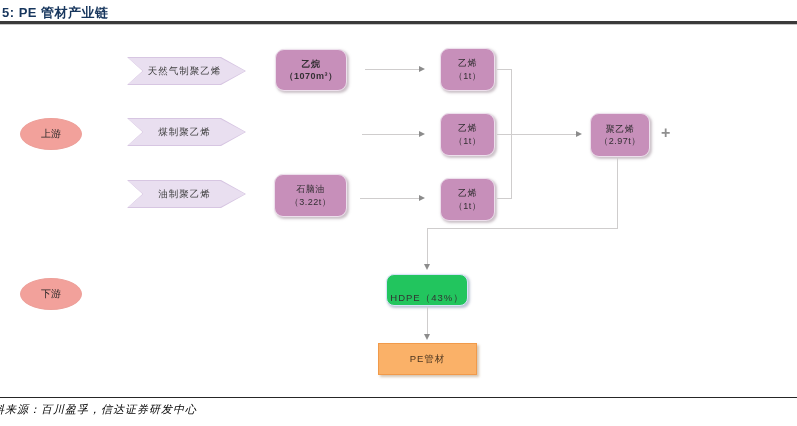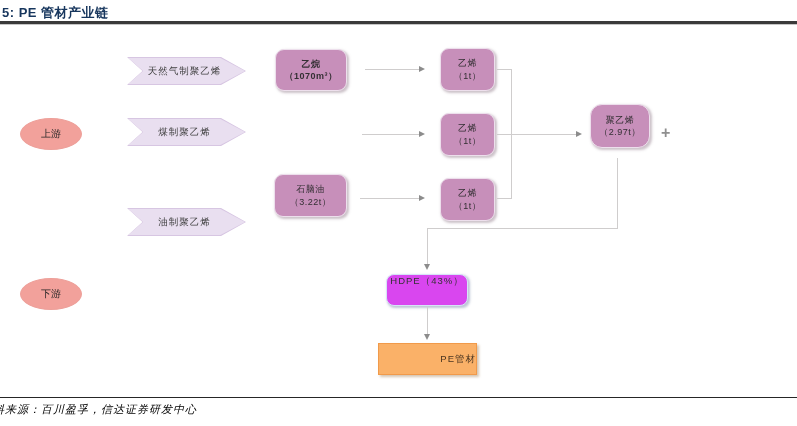--- a/index.html
+++ b/index.html
@@ -22,26 +22,26 @@
   .banner-inner{position:absolute;left:1px;top:1px;right:1px;bottom:1px;background:#E9DFF0;
           clip-path:polygon(0% 0%,79% 0%,100% 50%,79% 100%,0% 100%,13% 50%);
           display:flex;align-items:center;justify-content:center;padding-left:8px;padding-right:12px;}
   .banner-inner span{font-size:9.5px;color:#3F3F3F;letter-spacing:1px;white-space:nowrap;}
   
   .pbox{background:#C78FBA;border:1.5px solid #EDDFEC;border-radius:9px;
         box-shadow:1.5px 1.5px 2.5px rgba(110,80,100,.35);
         display:flex;flex-direction:column;align-items:center;justify-content:center;
         font-size:9px;color:#332F33;line-height:1.35;text-align:center;letter-spacing:.5px;}
   
-  .hdpe{background:#d946ef;border:1.5px solid #D6E4F7;border-radius:8px;
+  .hdpe{background:#22c55e;border:1.5px solid #D6E4F7;border-radius:8px;
         box-shadow:1.5px 1.5px 2.5px rgba(90,110,150,.4);
-        display:flex;align-items:flex-start;justify-content:center;font-size:9.5px;color:#333;letter-spacing:1px;}
+        display:flex;align-items:flex-end;justify-content:center;font-size:9.5px;color:#333;letter-spacing:1px;}
   .pepipe{background:#FAB168;border:1.5px solid #F19A4A;border-radius:0;
         box-shadow:1.5px 1.5px 2.5px rgba(150,110,60,.4);
-        display:flex;align-items:center;justify-content:flex-end;font-size:9.5px;color:#4A3520;letter-spacing:1px;}
+        display:flex;align-items:center;justify-content:center;font-size:9.5px;color:#4A3520;letter-spacing:1px;}
   
   .hline{height:1px;background:#CFCDCD;}
   .vline{width:1px;background:#CFCDCD;}
   .ah-right{width:0;height:0;border-top:3.5px solid transparent;border-bottom:3.5px solid transparent;border-left:6.5px solid #8C8C8C;}
   .ah-down{width:0;height:0;border-left:3.5px solid transparent;border-right:3.5px solid transparent;border-top:6.5px solid #8C8C8C;}
   .plus{font-size:16px;font-weight:bold;color:#8F8F8F;}
   
   .footer-rule{left:0;top:397px;width:797px;height:1px;background:#262626;}
   .footer-text{left:-7px;top:402px;font-size:11px;font-style:italic;color:#000;
         font-family:"DejaVu Serif","Liberation Serif",serif;white-space:nowrap;letter-spacing:1px;}
@@ -84,21 +84,21 @@
       <span>煤制聚乙烯</span>
     </div>
   </div>
   <div class="abs hline" style="left:362px;top:134px;width:57px;"></div>
   <div class="abs ah-right" style="left:419px;top:131px;"></div>
   <div class="abs pbox" style="left:440px;top:113px;width:53px;height:41px;">
     <span>乙烯</span>
     <span class="qty">（1t）</span>
   </div>
 
-  <div class="abs banner" style="left:127px;top:180px;margin-top:28px;">
+  <div class="abs banner" style="left:127px;top:180px;">
     <div class="banner-inner">
       <span>油制聚乙烯</span>
     </div>
   </div>
   <div class="abs pbox" style="left:274px;top:174px;width:71px;height:41px;">
     <span>石脑油</span>
     <span class="qty">（3.22t）</span>
   </div>
   <div class="abs hline" style="left:360px;top:198px;width:59px;"></div>
   <div class="abs ah-right" style="left:419px;top:195px;"></div>
@@ -107,21 +107,21 @@
     <span class="qty">（1t）</span>
   </div>
 
   <div class="abs hline" style="left:497px;top:69px;width:15px;"></div>
   <div class="abs hline" style="left:497px;top:134px;width:15px;"></div>
   <div class="abs hline" style="left:497px;top:198px;width:15px;"></div>
   <div class="abs vline" style="left:511px;top:69px;height:130px;"></div>
   <div class="abs hline" style="left:511px;top:134px;width:65px;"></div>
   <div class="abs ah-right" style="left:576px;top:131px;"></div>
 
-  <div class="abs pbox" style="left:590px;top:104px;width:58px;height:42px;border-radius:12px;">
+  <div class="abs pbox" style="left:590px;top:113px;width:58px;height:42px;">
     <span>聚乙烯</span>
     <span class="qty">（2.97t）</span>
   </div>
   <div class="abs plus" style="left:661px;top:124px;">+</div>
 
   <div class="abs vline" style="left:617px;top:158px;height:71px;"></div>
   <div class="abs hline" style="left:427px;top:228px;width:191px;"></div>
   <div class="abs vline" style="left:427px;top:228px;height:37px;"></div>
   <div class="abs ah-down" style="left:424px;top:264px;"></div>
 

